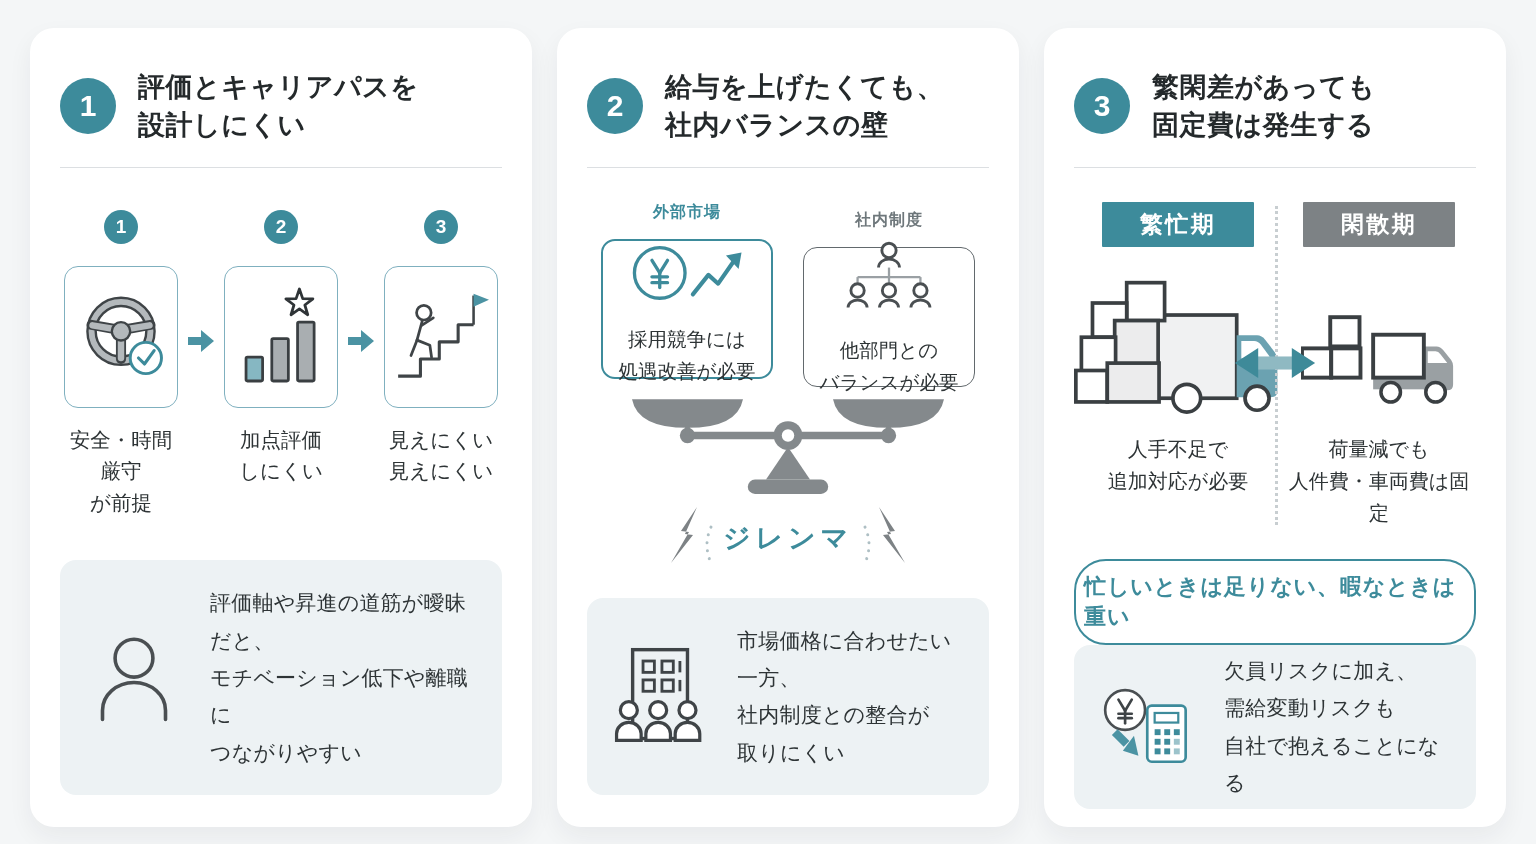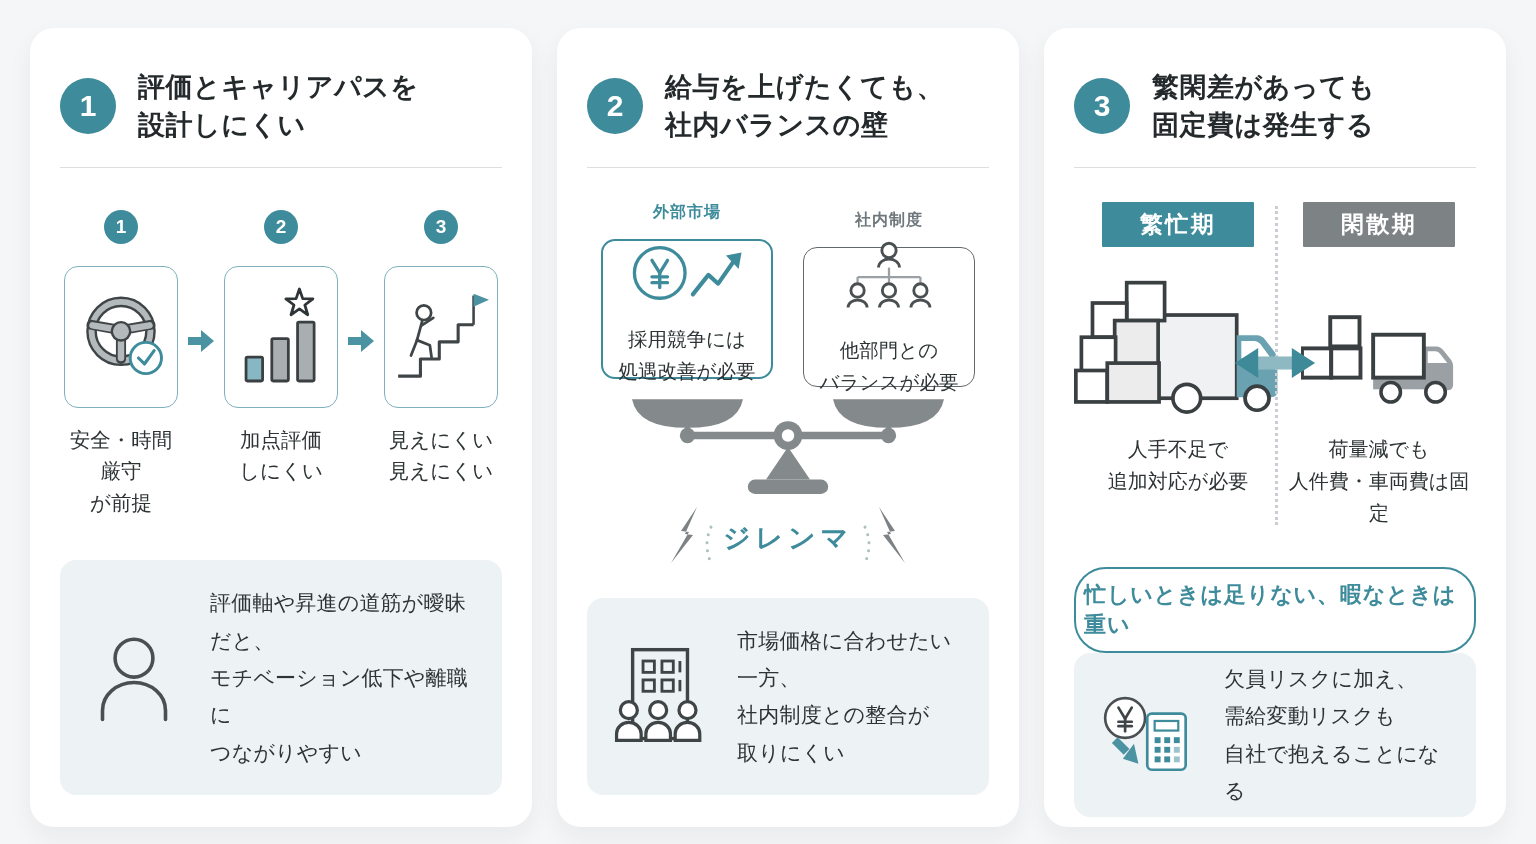--- a/index.html
+++ b/index.html
@@ -52,21 +52,21 @@
   .compare{position:relative;display:flex;margin-top:34px;}
   .compare-divider{position:absolute;left:50%;top:4px;bottom:4px;border-left:3px dotted #c8ced1;}
   .half{flex:1;display:flex;flex-direction:column;align-items:center;}
   .season-badge{color:#fff;font-size:23px;font-weight:bold;letter-spacing:.1em;
                 padding:7px 38px;border-radius:1px;}
   .season-badge.busy{background:var(--teal);}
   .season-badge.slow{background:var(--gray);}
   .truck-area{height:152px;display:flex;align-items:flex-end;justify-content:center;margin-top:18px;}
   .half-text{margin-top:16px;font-size:20px;color:var(--body-text);text-align:center;line-height:1.6;}
   .swap-arrow{position:absolute;left:50%;top:142px;transform:translateX(-50%);background:transparent;}
-  .pill{margin-top:38px;border:2px solid var(--teal);border-radius:32px;padding:11px 8px;
+  .pill{margin-top:30px;border:2px solid var(--teal);border-radius:32px;padding:11px 8px;
         display:flex;justify-content:center;}
   .pill-label{font-size:22px;font-weight:bold;color:var(--teal);letter-spacing:.04em;}
 </style>
 </head>
 <body>
 
 <div class="page">
 
   <section class="card">
     <div class="card-header">

